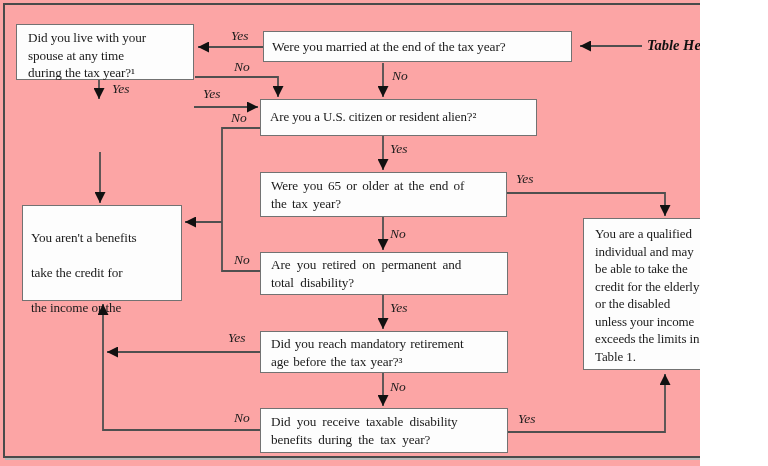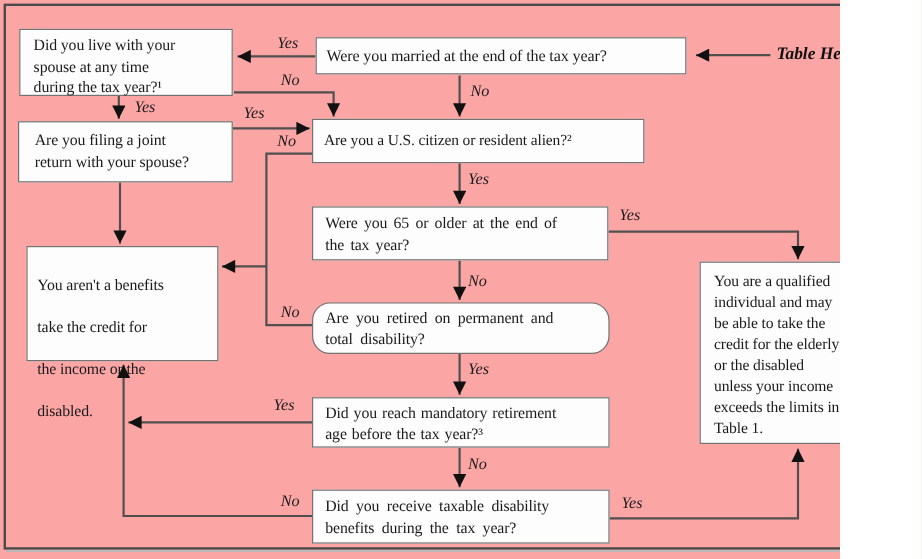--- a/index.html
+++ b/index.html
@@ -29,21 +29,21 @@
   }
   .start{font-weight:700;font-style:italic;font-size:14.5px;color:#111;}
   .u{text-decoration:underline;}
   
   #n-spouse    {left:16px; top:24px; width:178px;height:56px; padding:4px 4px 0 11px;}
   #n-married   {left:263px;top:31px; width:309px;height:31px; padding-left:8px;font-size:13.4px;}
   #n-joint     {left:15px; top:101px;width:179px;height:51px; padding:6px 4px 0 13px;}
   #n-citizen   {left:260px;top:99px; width:277px;height:37px; padding-left:9px;font-size:12.9px;}
   #n-age65     {left:260px;top:172px;width:247px;height:45px; padding:4px 4px 0 10px;word-spacing:2px;}
   #n-notqual   {left:22px; top:205px;width:160px;height:96px; padding:5px 2px 0 8px;}
-  #n-retired   {left:260px;top:252px;width:248px;height:43px; padding:3px 4px 0 10px;word-spacing:3px;border-radius:15px;}
+  #n-retired   {left:260px;top:252px;width:248px;height:43px; padding:3px 4px 0 10px;word-spacing:3px;}
   #n-qualified {left:583px;top:218px;width:159px;height:152px;padding:6px 2px 0 11px;font-size:13px;}
   #n-mandatory {left:260px;top:331px;width:248px;height:42px; padding:3px 4px 0 10px;word-spacing:1px;}
   #n-benefits  {left:260px;top:408px;width:248px;height:45px; padding:4px 4px 0 10px;word-spacing:3px;}
   
   #l-married-yes  {left:231px;top:28px;}
   #l-spouse-no    {left:234px;top:59px;}
   #l-spouse-yes   {left:112px;top:81px;}
   #l-joint-yes    {left:203px;top:86px;}
   #l-married-no   {left:392px;top:68px;}
   #l-citizen-no   {left:231px;top:110px;}
@@ -91,42 +91,39 @@
       <path d="M508,432 H665 V374" marker-end="url(#ah)"></path>
     </g>
   </svg>
 
   <div class="node" id="n-spouse">Did you live with your
 spouse at any time
 during the tax year?¹</div>
 
   <div class="node vcenter" id="n-married">Were you married at the end of the tax year?</div>
 
-  <div class="node" id="n-joint">Are you filing a joint
-return with your spouse?</div>
 
   <div class="node vcenter" id="n-citizen">Are you a U.S. citizen or resident alien?²</div>
 
   <div class="node" id="n-age65">Were you 65 or older at the end of
 the tax year?</div>
 
   <div class="node" id="n-retired">Are you retired on permanent and
 total disability?</div>
 
   <div class="node" id="n-mandatory">Did you reach mandatory retirement
 age before the tax year?³</div>
 
   <div class="node" id="n-benefits">Did you receive taxable disability
 benefits during the tax year?</div>
 
   <div class="node" id="n-notqual">
     <div>You aren't a benefits</div>
     <div>take the credit for</div>
     <div>the income or the</div>
-    <div>disabled.</div>
   </div>
 
   <div class="node" id="n-qualified">You are a qualified
 individual and may
 be able to take the
 credit for the elderly
 or the disabled
 unless your income
 exceeds the limits in
 Table 1.</div>

